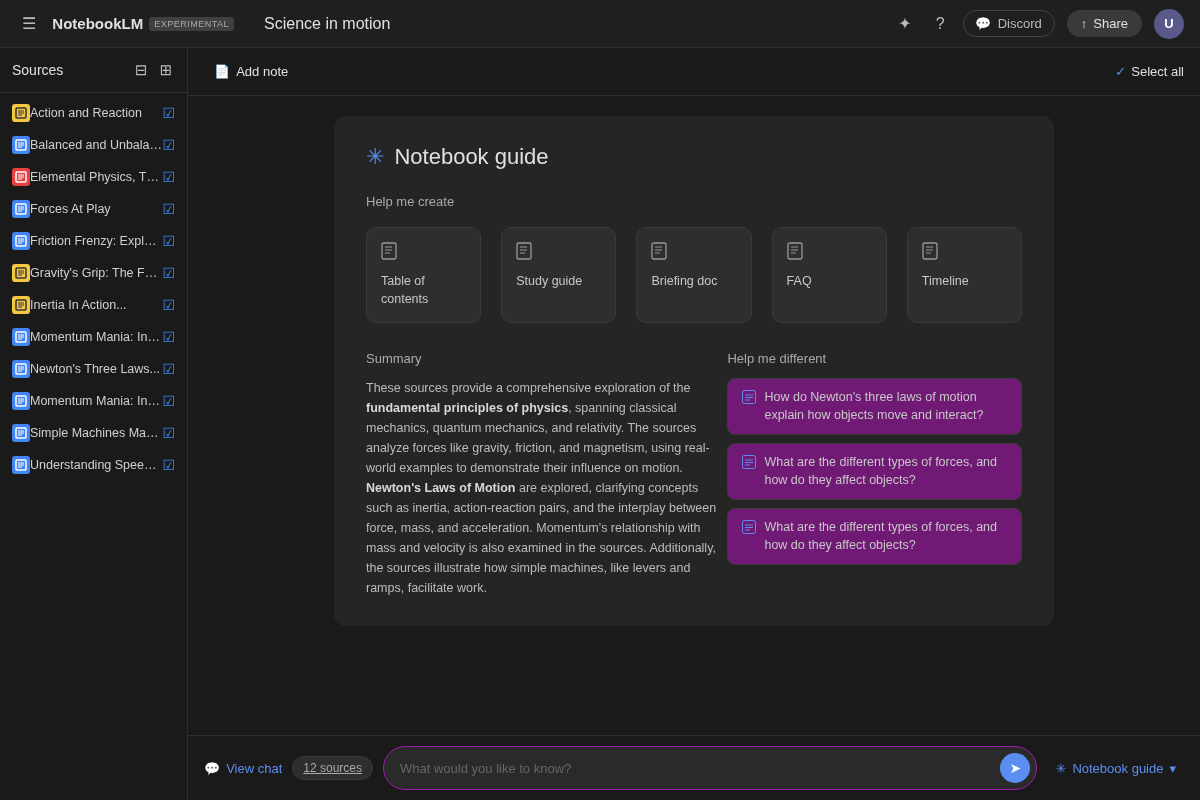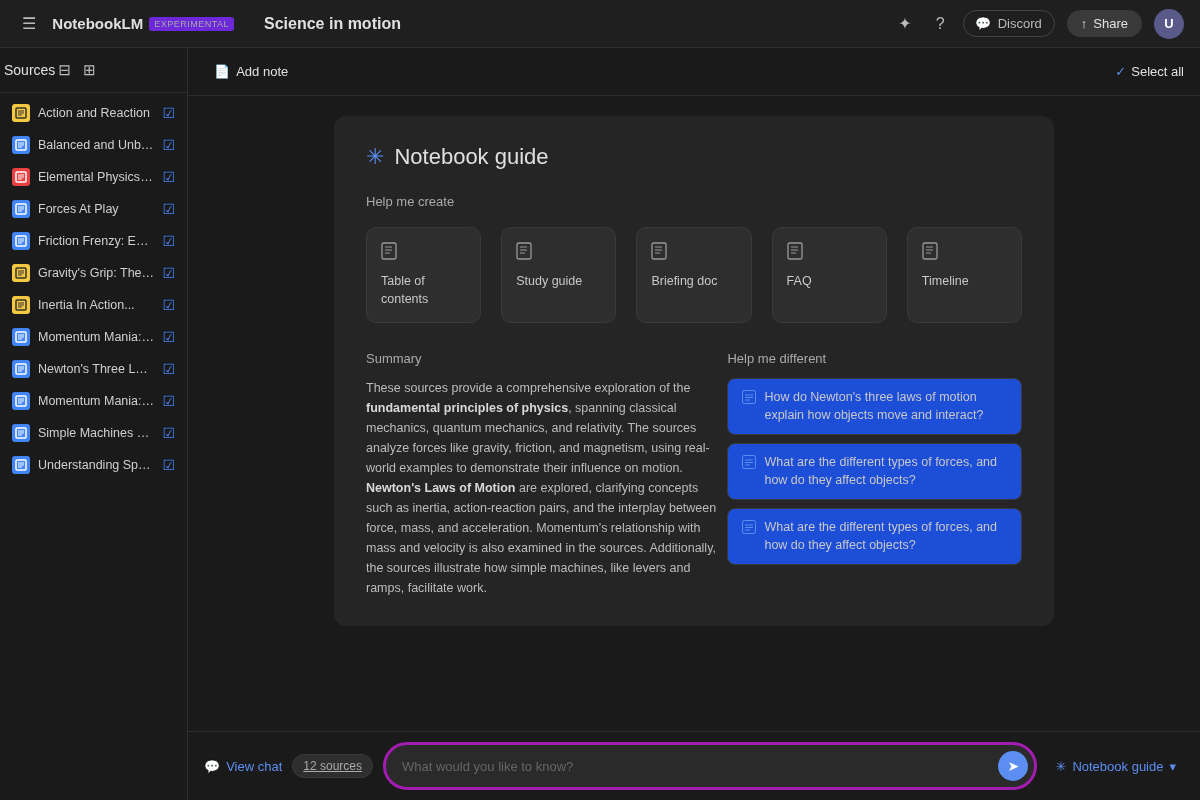--- a/index.html
+++ b/index.html
@@ -35,32 +35,32 @@
       display: flex;
       align-items: center;
       gap: 6px;
     }
     .brand-name {
       font-weight: 600;
       font-size: 15px;
       color: #e0e0e0;
     }
     .brand-badge {
-      background: #6d28d9;
+      background: #404040;
       color: #aaa;
       font-size: 9px;
       padding: 2px 5px;
       border-radius: 3px;
       text-transform: uppercase;
       letter-spacing: 0.5px;
     }
     .page-title {
       font-size: 16px;
       color: #e0e0e0;
-      font-weight: 700;
+      font-weight: 400;
       margin-left: 20px;
     }
     .header-right {
       display: flex;
       align-items: center;
       gap: 12px;
     }
     .header-icon-btn {
       background: none;
       border: none;
@@ -123,21 +123,22 @@
       width: 188px;
       background: #1a1a1a;
       border-right: 1px solid #2e2e2e;
       display: flex;
       flex-direction: column;
       flex-shrink: 0;
     }
     .sidebar-header {
       display: flex;
       align-items: center;
-      padding: 10px 4px;
+      justify-content: space-between;
+      padding: 10px 12px;
       border-bottom: 1px solid #2e2e2e;
     }
     .sidebar-title {
       font-size: 14px;
       font-weight: 500;
       color: #e0e0e0;
     }
     .sidebar-actions {
       display: flex;
       gap: 6px;
@@ -156,21 +157,20 @@
     .source-list {
       flex: 1;
       overflow-y: auto;
       padding: 4px 0;
     }
     .source-item {
       display: flex;
       align-items: center;
       padding: 7px 12px;
       cursor: pointer;
-      gap: 8px;
       border-radius: 0;
     }
     .source-icon {
       width: 18px;
       height: 18px;
       border-radius: 3px;
       flex-shrink: 0;
       display: flex;
       align-items: center;
       justify-content: center;
@@ -325,21 +325,21 @@
       font-size: 12.5px;
       color: #bbb;
       line-height: 1.6;
     }
     .summary-text strong {
       color: #d8d8d8;
       font-weight: 600;
     }
 
     .understand-card {
-      background: #1d4ed8;
+      background: #701a75;
       border: 1px solid #3a3a3a;
       border-radius: 8px;
       padding: 10px 14px;
       margin-bottom: 8px;
       cursor: pointer;
       display: flex;
       align-items: flex-start;
       gap: 8px;
       font-size: 12.5px;
       color: #c8c8c8;
@@ -382,21 +382,21 @@
       padding: 4px 10px;
       border-radius: 16px;
       white-space: nowrap;
       text-decoration: underline;
     }
     .chat-input-wrapper {
       flex: 1;
       display: flex;
       align-items: center;
       background: #2a2a2a;
-      border: 3px solid #a21caf;
+      border: 1px solid #a21caf;
       border-radius: 24px;
       padding: 6px 6px 6px 16px;
     }
     .chat-input {
       flex: 1;
       background: none;
       border: none;
       outline: none;
       color: #e0e0e0;
       font-size: 13px;

